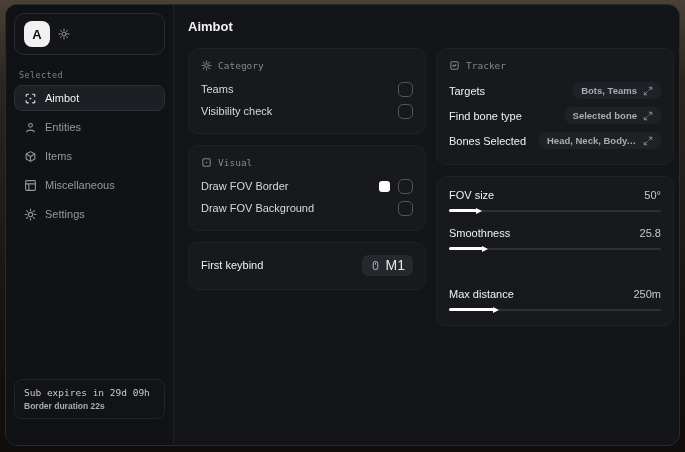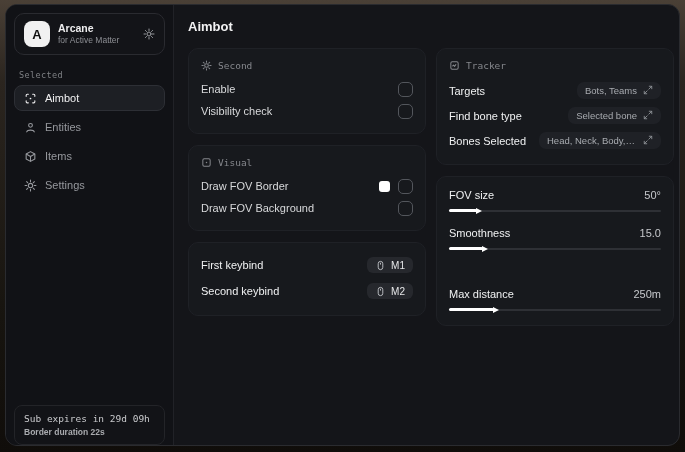--- a/index.html
+++ b/index.html
@@ -40,21 +40,21 @@
   }
   .nav { padding:0 8px; display:flex; flex-direction:column; }
   .nav-item {
     height:26px; display:flex; align-items:center; gap:8px; padding:0 9px;
     border-radius:8px; font-size:11px; color:#96989d; margin-bottom:3px;
     border:1px solid transparent; cursor:pointer;
   }
   .nav-item.active { background:#1d1f24; border-color:#2d2f35; color:#f0f0f1; }
   .nav-item .icon { color:inherit; }
   .sidebar-footer {
-    margin:auto 8px 0 8px; border:1px solid #232428; background:#121317;
+    margin:auto 8px 26px 8px; border:1px solid #232428; background:#121317;
     border-radius:8px; padding:7px 9px;
   }
   .footer-line1 { font-family:"DejaVu Sans Mono", monospace; font-size:9.5px; color:#c9cacd; }
   .footer-line2 { font-size:8.5px; font-weight:bold; color:#a9abaf; margin-top:3px; }
   
   .main { flex:1; padding:10px 14px; }
   .page-title { font-size:13px; font-weight:bold; color:#f2f2f3; margin:4px 0 14px 0; }
   .columns { display:flex; gap:10px; align-items:flex-start; }
   .col { width:238px; display:flex; flex-direction:column; gap:11px; }
   .card {
@@ -72,28 +72,28 @@
   }
   .row-label { color:#d8d9db; }
   .row-label.strong { color:#f0f1f2; font-weight:normal; }
   .controls { display:flex; align-items:center; gap:8px; }
   .checkbox {
     width:15px; height:15px; border:1.5px solid #53565c; border-radius:5px;
     background:transparent; cursor:pointer;
   }
   .swatch { width:11px; height:11px; border-radius:3px; cursor:pointer; }
   .keybind {
-    display:flex; align-items:flex-end; gap:5px; background:#26282d;
-    border-radius:6px; padding:2.5px 8px; font-size:10px; color:#e6e7e9; cursor:pointer;
+    display:flex; align-items:center; gap:5px; background:#26282d;
+    border-radius:6px; padding:2.5px 8px; font-size:14px; color:#e6e7e9; cursor:pointer;
   }
   .keybind .icon { color:#c3c5c9; }
   .dropdown {
-    display:flex; align-items:flex-start; gap:6px; background:#1f2126;
+    display:flex; align-items:flex-end; gap:6px; background:#1f2126;
     border-radius:7px; padding:3px 8px; font-size:9.5px; color:#a8abb0;
-    cursor:pointer; max-width:128px;
+    cursor:pointer; max-width:128px;font-weight:bold;
   }
   .dropdown-value { white-space:nowrap; overflow:hidden; text-overflow:ellipsis; }
   .dropdown .icon { color:#8d9095; flex-shrink:0; }
   .slider-group { margin-bottom:9px; }
   .slider-group:last-child { margin-bottom:0;margin-top:32px; }
   .slider-head { display:flex; justify-content:space-between; align-items:center; font-size:11px; min-height:18px; }
   .slider-value { color:#c6c8cc;text-align:center; }
   .slider { position:relative; height:9px; margin-top:2px; cursor:pointer; }
   .slider-track { position:absolute; left:0; right:0; top:3.5px; height:2px; background:#2e3035; border-radius:2px; }
   .slider-fill { position:absolute; left:0; top:3px; height:3px; background:#ffffff; border-radius:2px; }
@@ -105,24 +105,20 @@
 </style>
 </head>
 <body>
 
 <div class="window">
 
   <div class="sidebar">
 
     <div class="brand-card">
       <div class="logo">A</div>
-      <div class="brand-text">
-        <div class="brand-title">Arcane</div>
-        <div class="brand-sub">for Active Matter</div>
-      </div>
       <span class="icon brand-gear">
         <svg width="12" height="12" viewBox="0 0 24 24" fill="none" stroke="currentColor" stroke-width="2" stroke-linecap="round">
             <circle cx="12" cy="12" r="4"></circle>
             <path d="M12 2v3M12 19v3M2 12h3M19 12h3M4.9 4.9l2.1 2.1M17 17l2.1 2.1M19.1 4.9L17 7M7 17l-2.1 2.1"></path>
           </svg>
       </span>
     </div>
 
     <div class="category-label">Selected</div>
 
@@ -149,20 +145,29 @@
         <span class="icon">
           <svg width="13" height="13" viewBox="0 0 24 24" fill="none" stroke="currentColor" stroke-width="2" stroke-linejoin="round">
               <path d="M12 3l8 4.5v9L12 21l-8-4.5v-9L12 3z"></path>
               <path d="M12 12l8-4.5M12 12v9M12 12L4 7.5"></path>
             </svg>
         </span>
         <span>Items</span>
       </div>
       <div class="nav-item">
         <span class="icon">
+          <svg width="13" height="13" viewBox="0 0 24 24" fill="none" stroke="currentColor" stroke-width="2" stroke-linejoin="round">
+              <rect x="3" y="3" width="18" height="18" rx="2"></rect>
+              <path d="M3 9h18M9 21V9"></path>
+            </svg>
+        </span>
+        <span>Miscellaneous</span>
+      </div>
+      <div class="nav-item">
+        <span class="icon">
           <svg width="13" height="13" viewBox="0 0 24 24" fill="none" stroke="currentColor" stroke-width="2" stroke-linecap="round">
               <circle cx="12" cy="12" r="4"></circle>
               <path d="M12 2v3M12 19v3M2 12h3M19 12h3M4.9 4.9l2.1 2.1M17 17l2.1 2.1M19.1 4.9L17 7M7 17l-2.1 2.1"></path>
             </svg>
         </span>
         <span>Settings</span>
       </div>
     </div>
 
     <div class="sidebar-footer">
@@ -179,24 +184,24 @@
       <div class="col">
 
         <div class="card">
           <div class="section-head">
             <span class="icon">
               <svg width="11" height="11" viewBox="0 0 24 24" fill="none" stroke="currentColor" stroke-width="2.2" stroke-linecap="round">
                   <circle cx="12" cy="12" r="4"></circle>
                   <path d="M12 2v3M12 19v3M2 12h3M19 12h3M4.9 4.9l2.1 2.1M17 17l2.1 2.1M19.1 4.9L17 7M7 17l-2.1 2.1"></path>
                 </svg>
             </span>
-            <span>Second</span>
+            <span>Category</span>
           </div>
           <div class="row">
-            <span class="row-label">Enable</span>
+            <span class="row-label">Teams</span>
             <span class="checkbox"></span>
           </div>
           <div class="row">
             <span class="row-label">Visibility check</span>
             <span class="checkbox"></span>
           </div>
         </div>
 
         <div class="card">
           <div class="section-head">
@@ -227,32 +232,20 @@
             <span class="keybind">
               <span class="icon">
                 <svg width="11" height="11" viewBox="0 0 24 24" fill="none" stroke="currentColor" stroke-width="2">
                     <rect x="7" y="3" width="10" height="18" rx="5"></rect>
                     <path d="M12 6v4"></path>
                   </svg>
               </span>
               <span>M1</span>
             </span>
           </div>
-          <div class="row" style="min-height:26px;">
-            <span class="row-label strong">Second keybind</span>
-            <span class="keybind">
-              <span class="icon">
-                <svg width="11" height="11" viewBox="0 0 24 24" fill="none" stroke="currentColor" stroke-width="2">
-                    <rect x="7" y="3" width="10" height="18" rx="5"></rect>
-                    <path d="M12 6v4"></path>
-                  </svg>
-              </span>
-              <span>M2</span>
-            </span>
-          </div>
         </div>
       </div>
 
       <div class="col">
 
         <div class="card">
           <div class="section-head">
             <span class="icon">
               <svg width="11" height="11" viewBox="0 0 24 24" fill="none" stroke="currentColor" stroke-width="2.2" stroke-linecap="round" stroke-linejoin="round">
                   <rect x="4" y="4" width="16" height="16" rx="3"></rect>
@@ -307,21 +300,21 @@
               <div class="slider-track"></div>
               <div class="slider-fill" style="width: 13%;">
                 <div class="slider-thumb"></div>
               </div>
             </div>
           </div>
 
           <div class="slider-group">
             <div class="slider-head">
               <span class="row-label strong">Smoothness</span>
-              <span class="slider-value">15.0</span>
+              <span class="slider-value">25.8</span>
             </div>
             <div class="slider">
               <div class="slider-track"></div>
               <div class="slider-fill" style="width: 16%;">
                 <div class="slider-thumb"></div>
               </div>
             </div>
           </div>
 
           <div class="slider-group">

